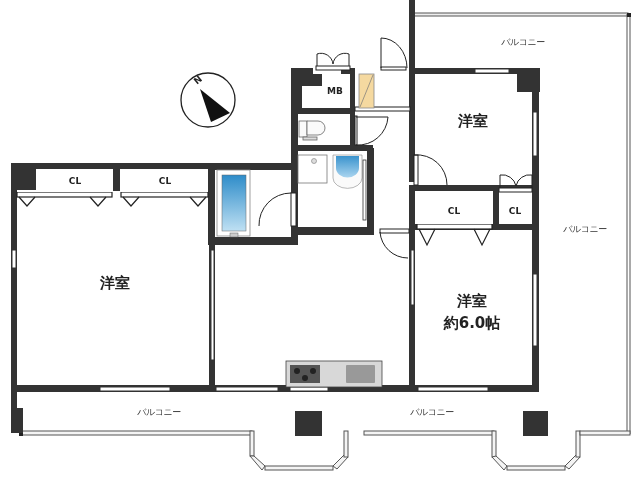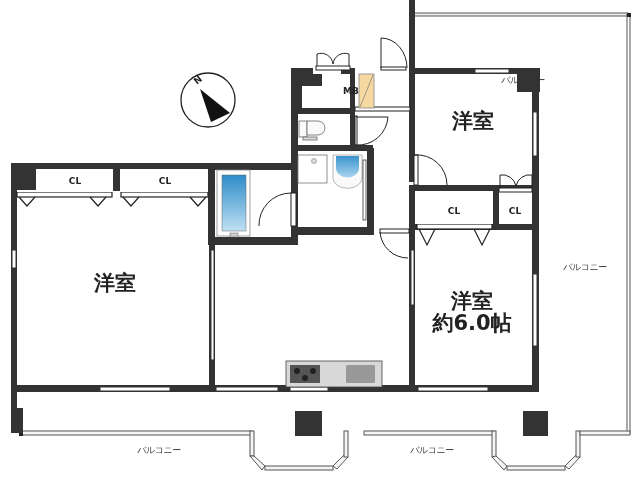--- a/index.html
+++ b/index.html
@@ -1,22 +1,22 @@
 <!DOCTYPE html>
 <html><head>
 <meta charset="utf-8">
 <style>
   html, body { margin: 0; padding: 0; background: #ffffff; }
   body { width: 639px; height: 483px; position: relative; overflow: hidden;
          font-family: "DejaVu Sans", "Liberation Sans", sans-serif; }
   #plan { position: absolute; left: 0; top: 0; width: 639px; height: 483px; }
   .lbl { position: absolute; color: #222; text-align: center; font-weight: bold; }
-  .room-label { font-size: 21px; line-height: 22px; }
+  .room-label { font-size: 15px; line-height: 22px; }
   .small-label { font-size: 9px; }
-  .balc-label { font-size: 9px; font-weight: normal; color: #333; letter-spacing: -0.5px; margin-top: 38px; }
+  .balc-label { font-size: 9px; font-weight: normal; color: #333; letter-spacing: -0.5px; }
 </style>
 </head>
 <body>
 
 <svg id="plan" viewBox="0 0 639 483" xmlns="http://www.w3.org/2000/svg">
   <defs>
     <linearGradient id="bathGrad" x1="0" y1="0" x2="0" y2="1">
       <stop offset="0" stop-color="#2e8cc9"></stop>
       <stop offset="1" stop-color="#bfe0f3"></stop>
     </linearGradient>
@@ -201,21 +201,21 @@
     <polygon points="200,89 230,113 211,122" fill="#111"></polygon>
   </g>
 </svg>
 
 <div class="lbl small-label" style="left:192px;top:75px;width:12px;transform:rotate(-40deg);font-size:9px;">N</div>
 
 <div class="lbl small-label" style="left:60px;top:176px;width:30px;">CL</div>
 <div class="lbl small-label" style="left:150px;top:176px;width:30px;">CL</div>
 <div class="lbl small-label" style="left:439px;top:206px;width:30px;">CL</div>
 <div class="lbl small-label" style="left:500px;top:206px;width:30px;">CL</div>
-<div class="lbl small-label" style="left:336px;top:86px;width:30px;">MB</div>
+<div class="lbl small-label" style="left:320px;top:86px;width:30px;">MB</div>
 
 <div class="lbl room-label" style="left:50px;top:272px;width:130px;">
   <div>洋室</div>
 </div>
 <div class="lbl room-label" style="left:250px;top:298px;width:130px;">
 </div>
 <div class="lbl room-label" style="left:410px;top:290px;width:124px;">
   <div>洋室</div>
   <div>約6.0帖</div>
 </div>

